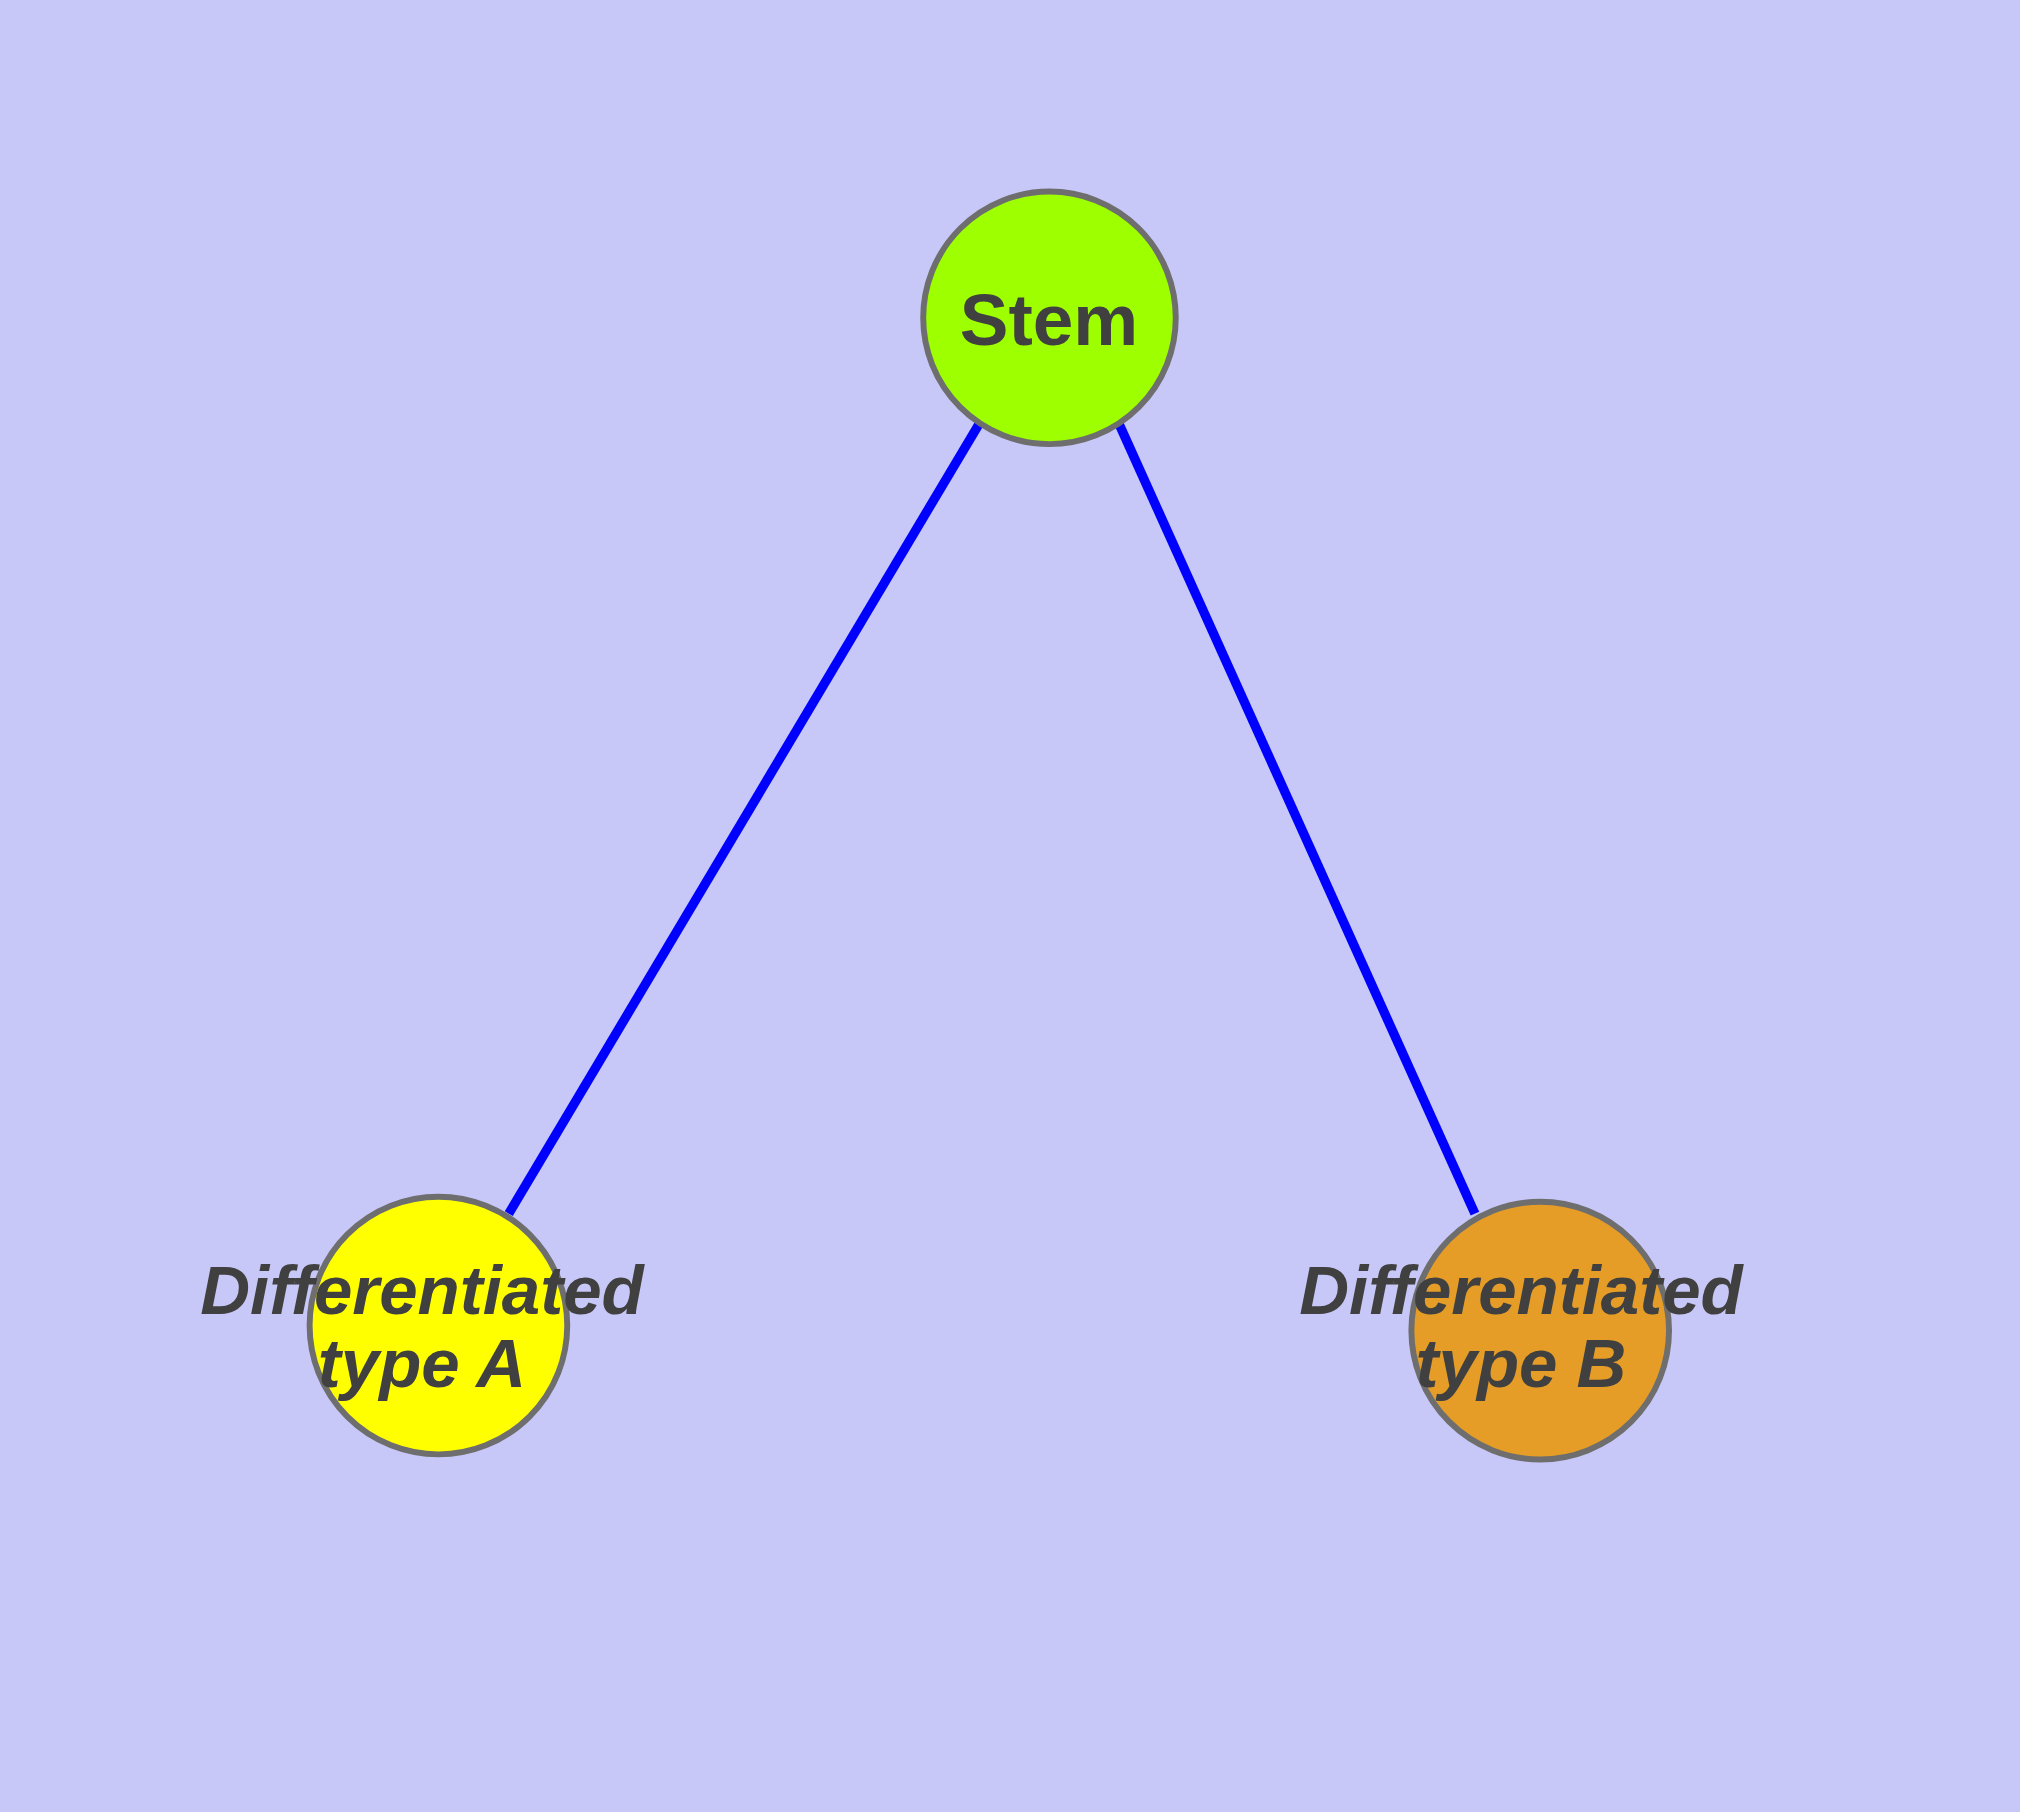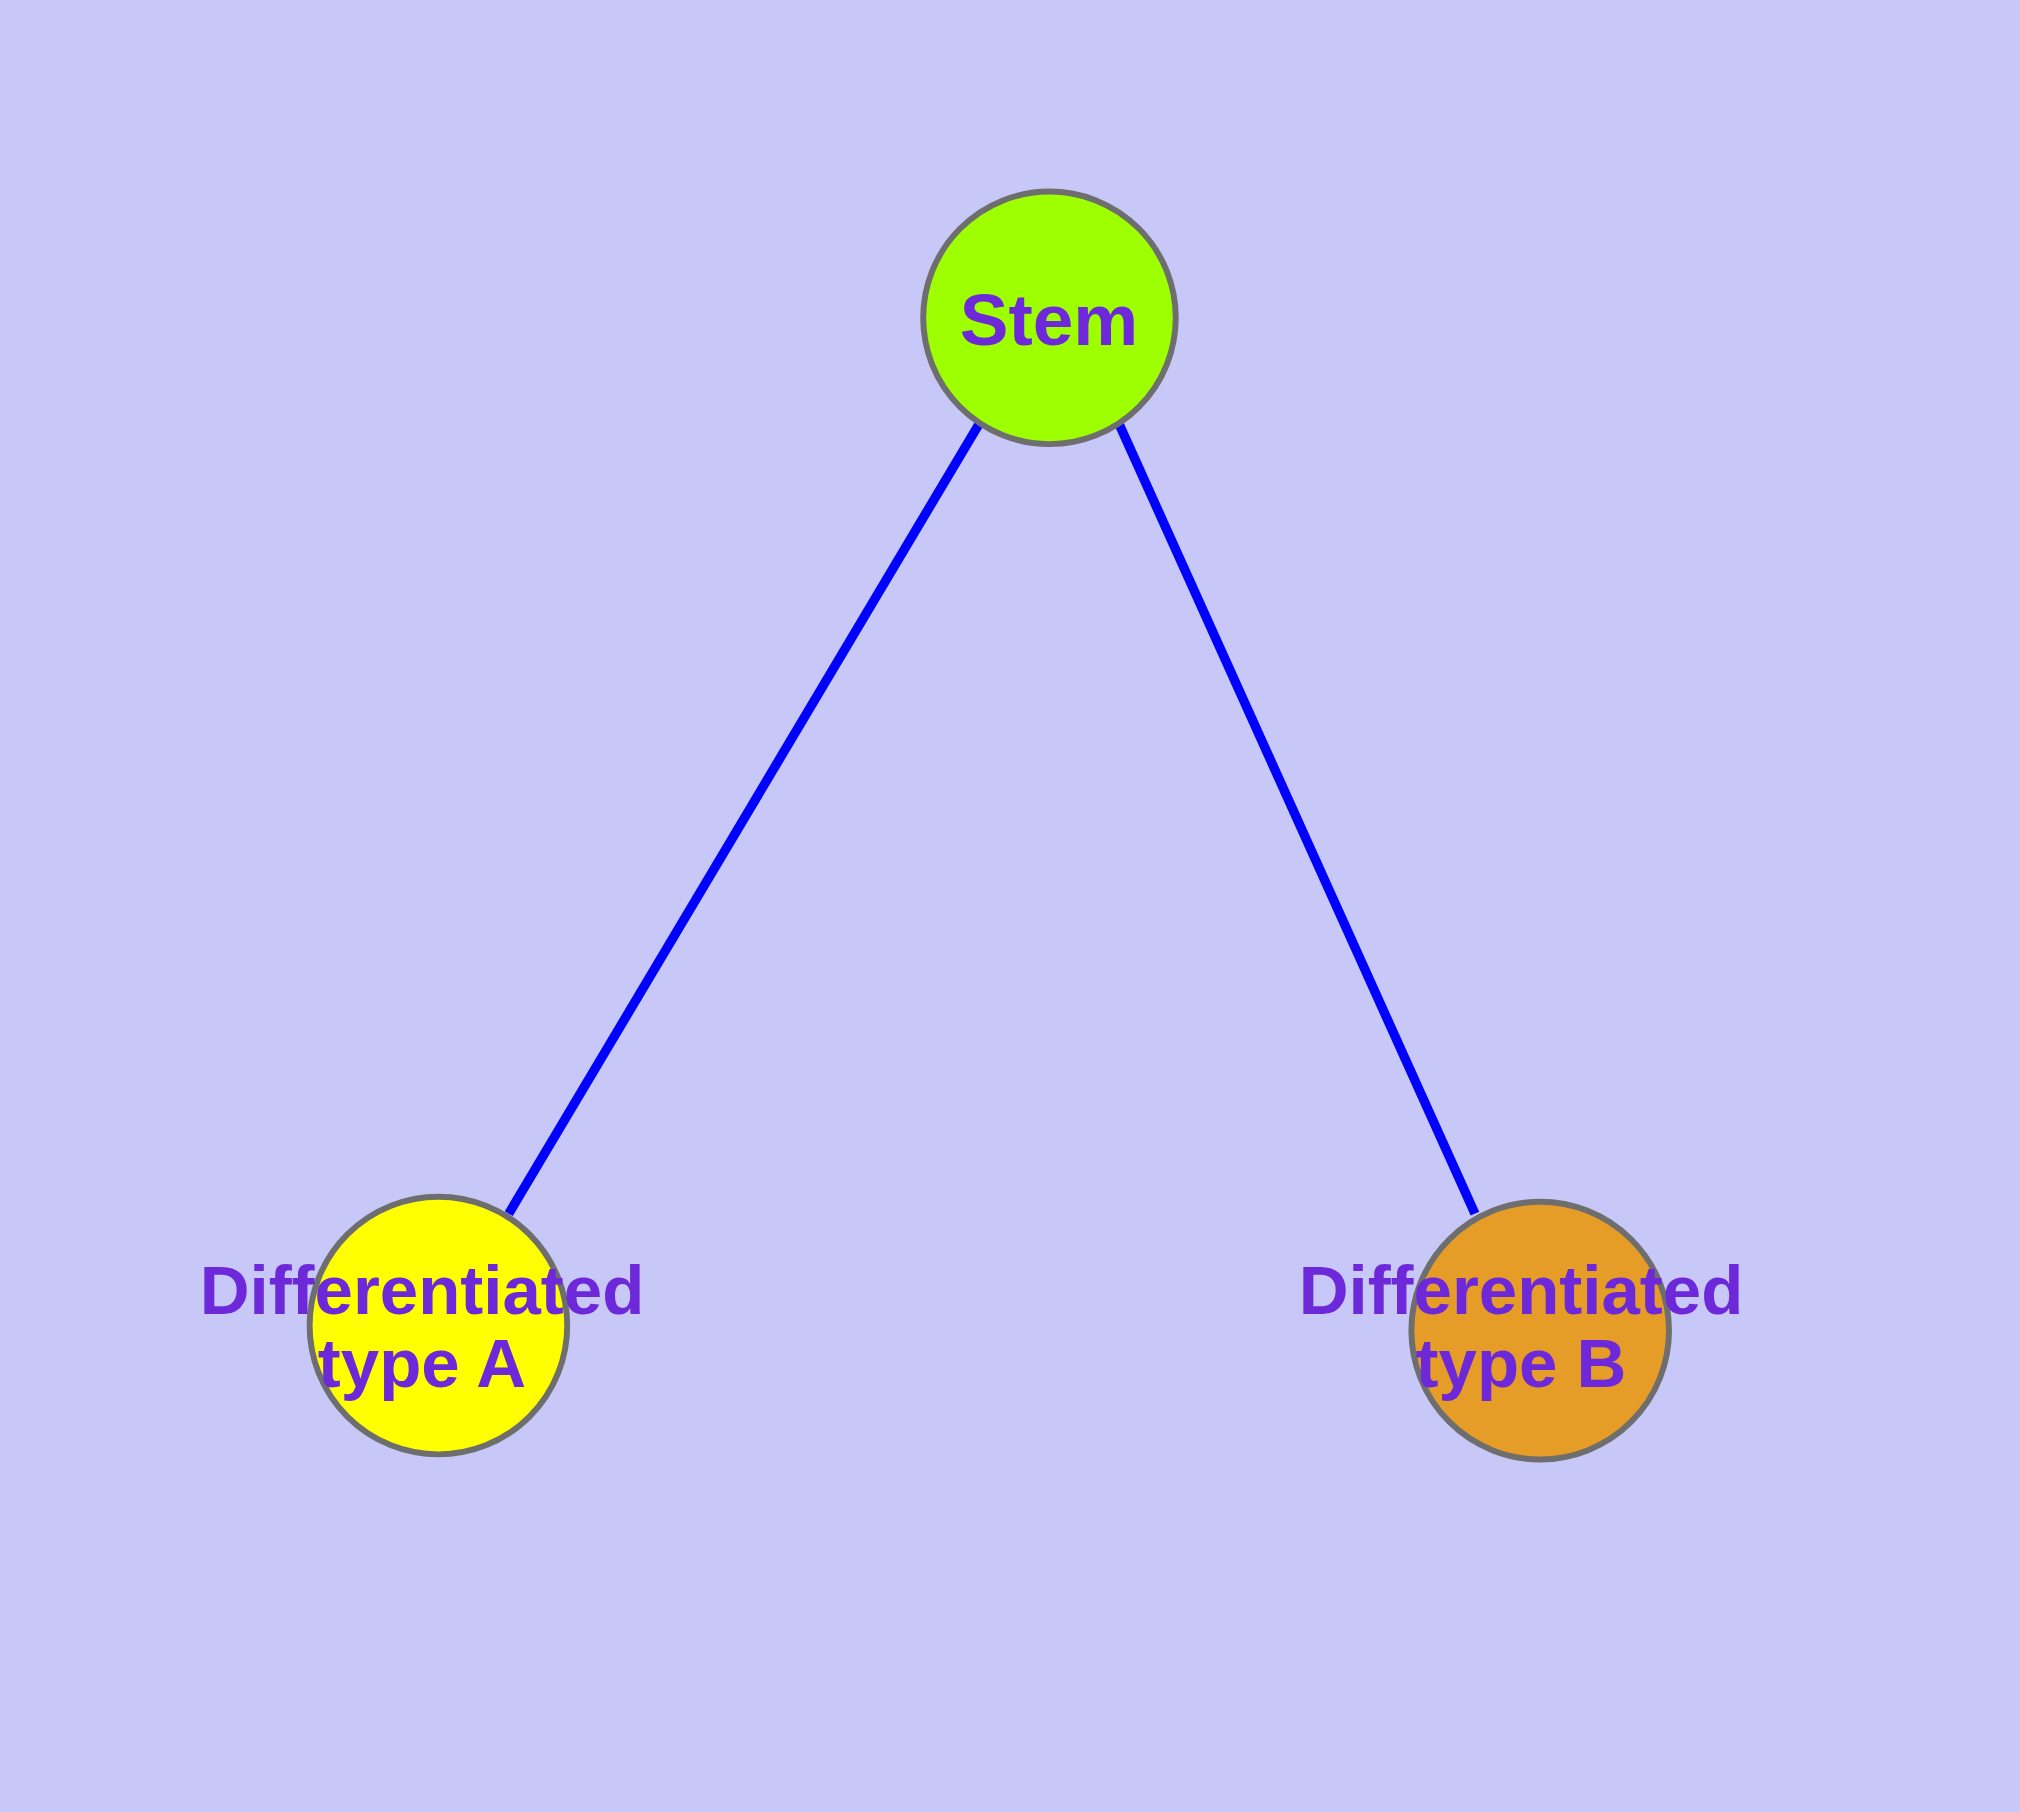--- a/index.html
+++ b/index.html
@@ -22,33 +22,34 @@
     position: absolute;
     left: 0;
     top: 0;
     width: 2021px;
     height: 1812px;
     display: block;
   }
   .node-label {
     position: absolute;
     text-align: center;
-    color: #6d28d9;
+    color: #404040;
     font-family: "Liberation Sans", sans-serif;
     font-weight: bold;
     line-height: 1.06;
     white-space: pre;
     pointer-events: none;
     transform: translate(-50%, -50%);
   }
   .node-label-stem {
     font-size: 73px;
   }
   .node-label-wide {
     font-size: 69px;
+    font-style: italic;
   }
 </style>
 </head>
 <body>
 
 <div id="graph-canvas" style="background: rgb(200, 200, 248);">
 
   <svg id="graph-svg" viewBox="0 0 2384 2138" xmlns="http://www.w3.org/2000/svg">
 
     <g id="edge-layer">

